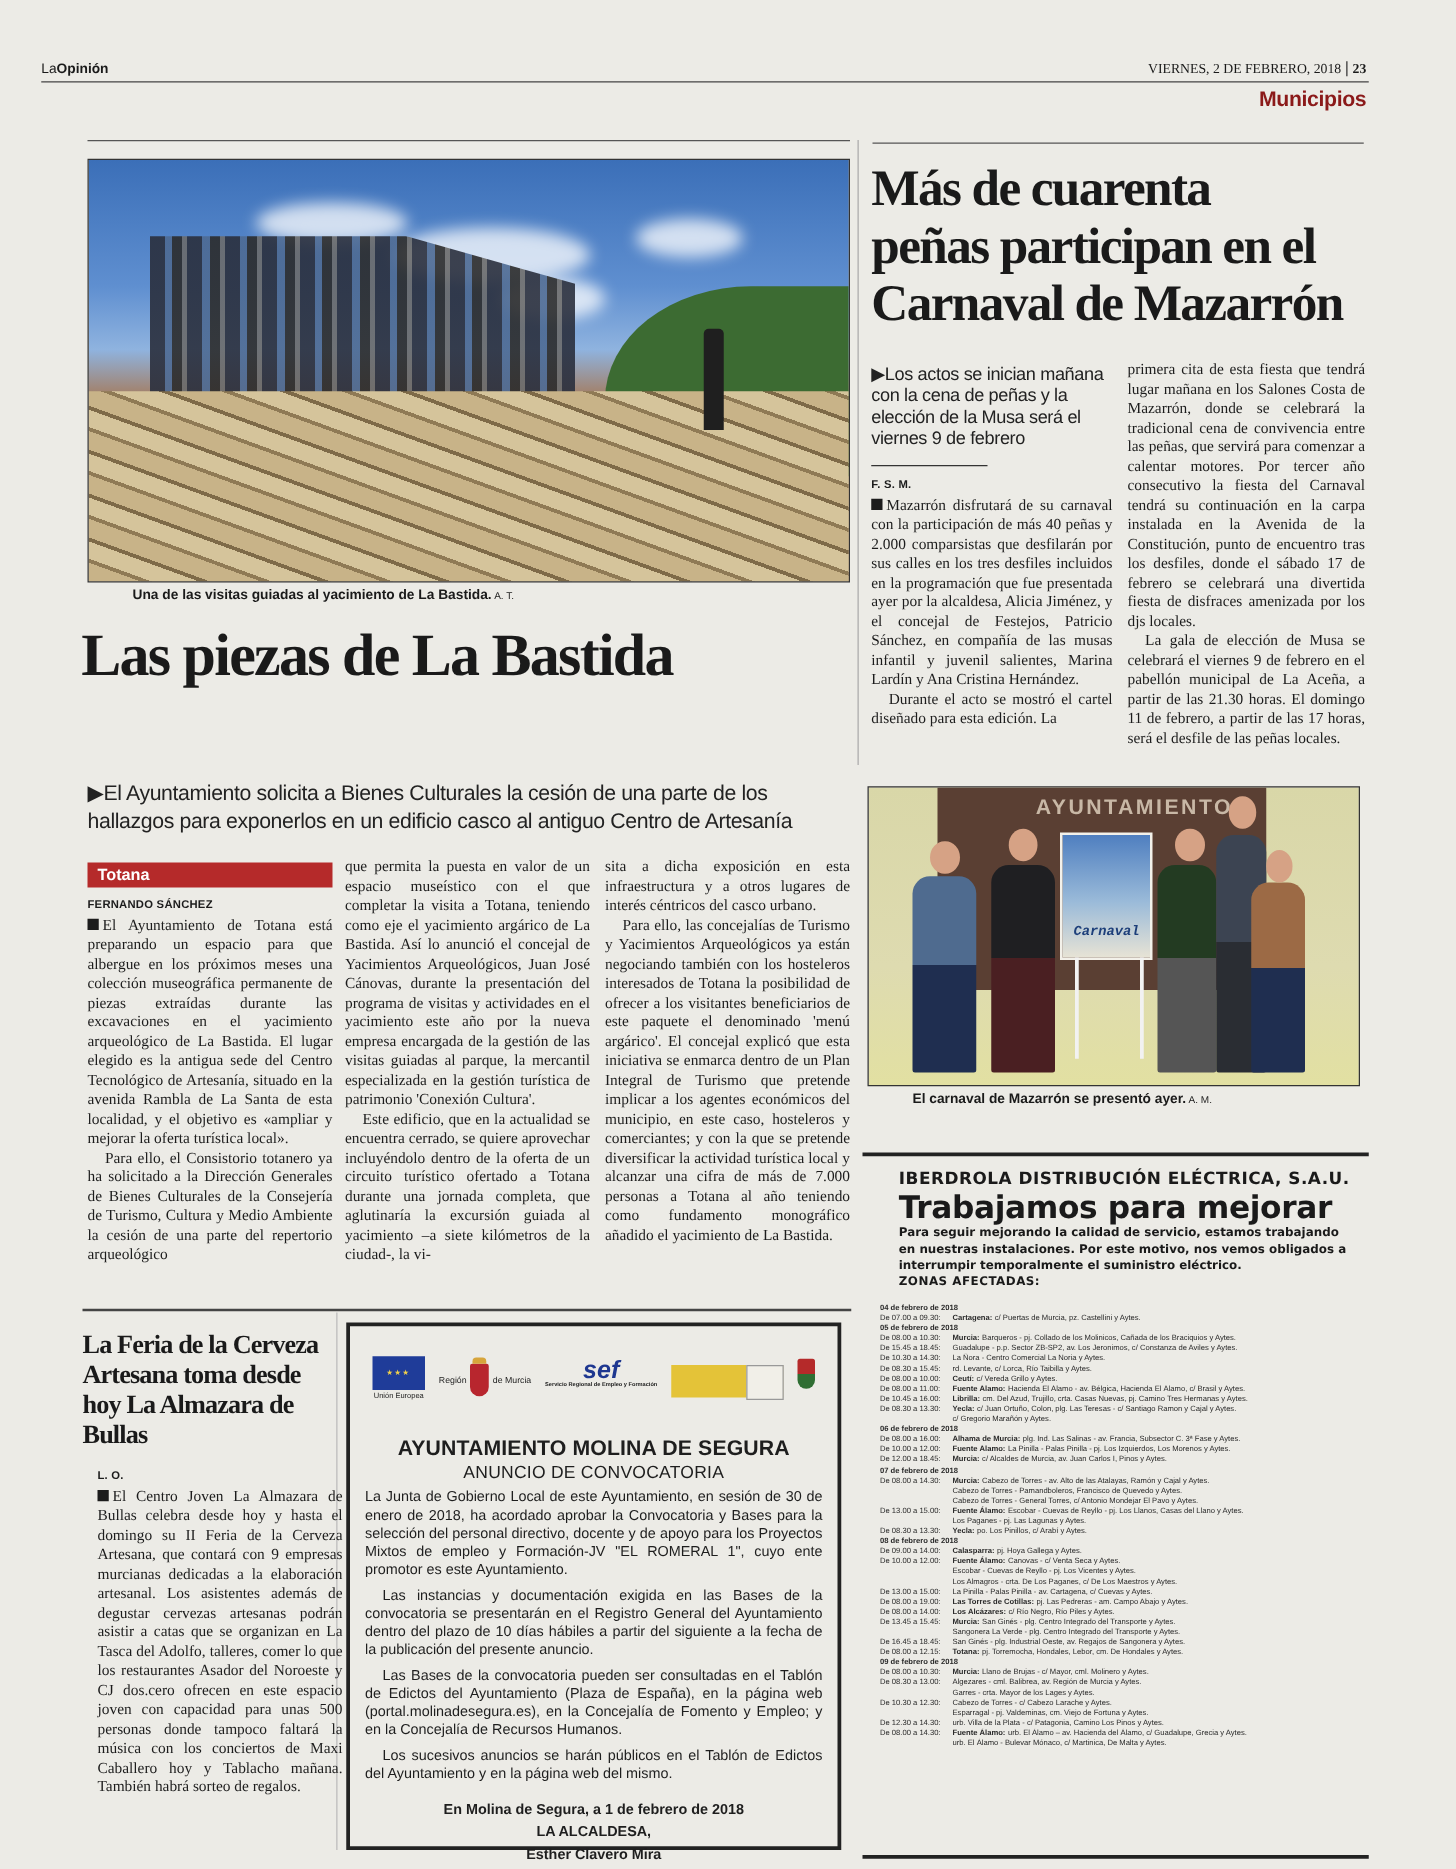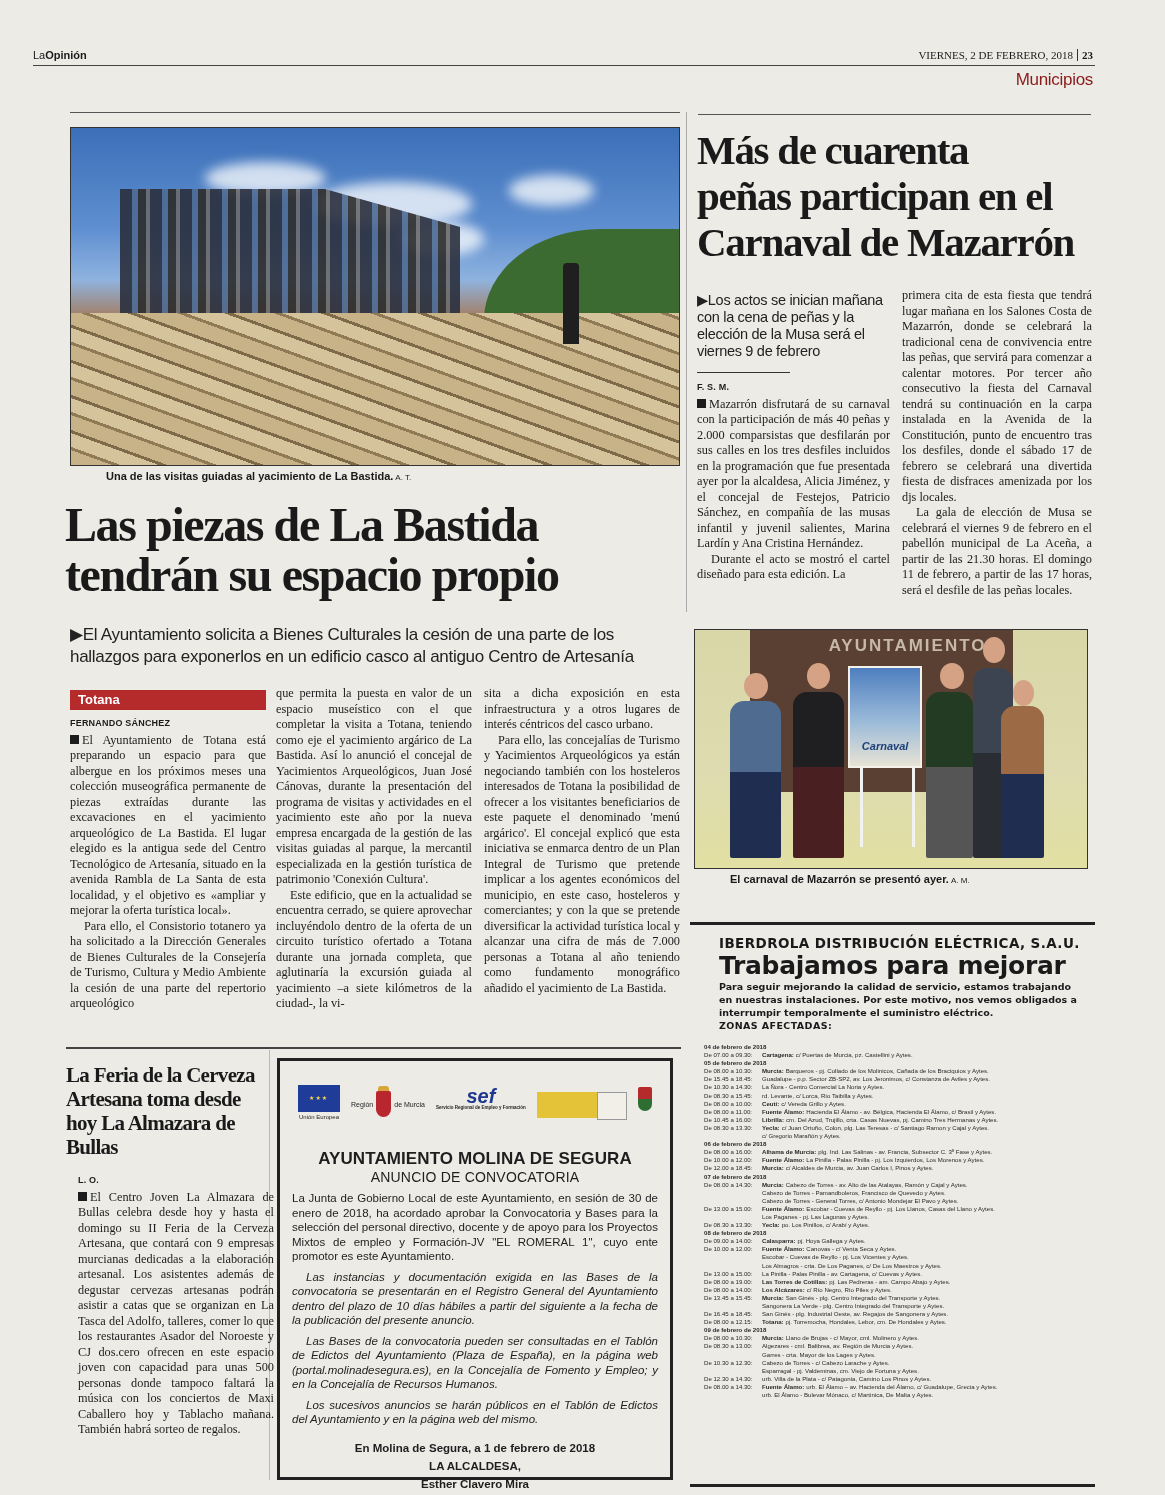--- a/index.html
+++ b/index.html
@@ -6,21 +6,21 @@
   html, body { width: 1165px; height: 1495px; background: #ecebe6; overflow: hidden; }
   body { position: relative; font-family: "Liberation Serif", serif; color: #1a1a1a; }
   .abs { position: absolute; }
 
   
   .brand { left: 33px; top: 49px; font-family: "Liberation Sans", sans-serif; font-size: 11px; font-weight: bold; }
   .brand span.l { font-weight: normal; }
   .dateline { right: 72px; top: 49px; font-family: "Liberation Serif", serif; font-size: 11px; }
   .dateline b { margin-left: 4px; padding-left: 4px; border-left: 1px solid #333; }
   .topline { left: 33px; top: 65px; width: 1062px; height: 1px; background: #444; }
-  .section { right: 72px; top: 70px; font-family: "Liberation Sans", sans-serif; font-weight: normal; font-size: 17px; color: #8b1a1a; letter-spacing: -0.3px; }
+  .section { right: 72px; top: 70px; font-family: "Liberation Sans", sans-serif; font-weight: bold; font-size: 17px; color: #8b1a1a; letter-spacing: -0.3px; }
   .rule-l { left: 70px; top: 112px; width: 610px; height: 1px; background: #555; }
   .rule-r { left: 698px; top: 114px; width: 393px; height: 1px; background: #555; }
   .vrule { left: 686px; top: 112px; width: 1px; height: 500px; background: #aaa; }
 
   
   .photo1 { left: 70px; top: 127px; width: 610px; height: 339px; border: 1px solid #333; overflow: hidden;
     background: linear-gradient(180deg, #3b6fb8 0%, #5f8fd0 30%, #8fb3df 45%, #a7754f 58%, #b18968 70%, #c2a27a 85%, #9e7e5a 100%); }
   .photo1 .cloud { position: absolute; background: rgba(255,255,255,0.75); border-radius: 50%; filter: blur(6px); }
   .photo1 .hill { position: absolute; right: 0; top: 30%; width: 32%; height: 45%; background: #3c6b32; border-radius: 60% 0 0 0; }
   .photo1 .people { position: absolute; left: 8%; top: 18%; width: 56%; height: 38%;
@@ -44,21 +44,21 @@
   
   .h-maz { left: 697px; top: 127px; width: 400px; font-weight: bold; font-size: 41px; line-height: 46px; letter-spacing: -1.3px; }
   .sub-maz { left: 697px; top: 292px; width: 190px; font-family: "Liberation Sans", sans-serif; font-size: 14.5px; line-height: 17px; letter-spacing: -0.3px; color: #222; }
   .maz-rule { left: 697px; top: 372px; width: 93px; height: 1px; background: #333; }
 
   .photo2 { left: 694px; top: 629px; width: 394px; height: 240px; border: 1px solid #333; overflow: hidden;
     background: linear-gradient(180deg, #d9d7a8 0%, #dedbb0 60%, #e2e0a2 100%); }
   .photo2 .backdrop { position: absolute; left: 14%; top: 0; width: 67%; height: 68%; background: #5a3f33; }
   .photo2 .backdrop .sign { position: absolute; left: 30%; top: 4%; color: #c8b8a6; font-family: Liberation Sans, sans-serif; font-weight: bold; font-size: 17px; letter-spacing: 2px; }
   .photo2 .poster { position: absolute; left: 39%; top: 15%; width: 19%; height: 43%; background: linear-gradient(180deg, #4f7fc0, #9bbbd9 55%, #e7e3d5); border: 2px solid #f3f1ea; }
-  .photo2 .poster span { position: absolute; bottom: 14%; width: 100%; text-align: center; font-family: Liberation Sans, sans-serif; font-style: italic; font-weight: bold; font-size: 11px; color: #1d3f7a; }
+  .photo2 .poster span { position: absolute; bottom: 14%; width: 100%; text-align: center; font-family: Liberation Mono, monospace; font-style: italic; font-weight: bold; font-size: 11px; color: #1d3f7a; }
   .photo2 .easel { position: absolute; left: 42%; top: 57%; width: 14%; height: 34%; border-left: 3px solid #f2f2f2; border-right: 3px solid #f2f2f2; }
   .photo2 .person { position: absolute; bottom: 4%; border-radius: 14px 14px 2px 2px; }
   .photo2 .head { position: absolute; border-radius: 50%; background: #d6a285; }
 
   
   .h-feria { left: 66px; top: 1063px; width: 200px; font-weight: bold; font-size: 21px; line-height: 24px; letter-spacing: -0.7px; }
   .feria-col { left: 78px; top: 1173px; width: 196px; }
 
   
   .molina { left: 277px; top: 1058px; width: 396px; height: 422px; border: 3px solid #222; padding: 8px 12px; font-family: "Liberation Sans", sans-serif; color: #1e1e1e; }
@@ -71,21 +71,21 @@
   .murcia .shield::before { content: ""; position: absolute; left: 2px; top: -5px; width: 11px; height: 5px; background: #d7a53b; border-radius: 3px 3px 0 0; }
   .sef { color: #1e3790; font-weight: bold; font-style: italic; font-size: 20px; line-height: 18px; margin-top: 6px; }
   .sef small { display: block; font-size: 4.5px; font-style: normal; color: #222; line-height: 5px; }
   .gob { width: 90px; height: 26px; background: #e4c338; margin-top: 11px; display: flex; }
   .gob::after { content: ""; width: 28px; height: 26px; background: #f1efe8; border: 1px solid #999; margin-left: auto; }
   .molina-shield { width: 14px; height: 24px; border-radius: 2px 2px 7px 7px; background: linear-gradient(180deg, #b52a2a 50%, #2f6e33 50%); margin-top: 6px; }
   .m-title { text-align: center; font-weight: bold; font-size: 17px; margin-top: 4px; letter-spacing: 0.1px; }
   .m-sub { text-align: center; font-size: 14px; margin-bottom: 6px; letter-spacing: 0.2px; }
   .m-body { font-size: 11.5px; line-height: 14.5px; text-align: justify; }
   .m-body p { margin-bottom: 6px; }
-  .m-body p + p { text-indent: 14px; font-style: italic; }
+  .m-body p + p { text-indent: 14px; }
   .m-sign { text-align: center; font-weight: bold; font-size: 11.5px; line-height: 18px; margin-top: 12px; }
 
   
   .iber { left: 690px; top: 922px; width: 405px; height: 565px; border-top: 3px solid #222; border-bottom: 3px solid #222; padding: 6px 14px; font-family: "DejaVu Sans", sans-serif; }
   .iber-co { font-size: 13.5px; font-weight: bold; padding-left: 15px; margin-top: 4px; letter-spacing: 0.4px; }
   .iber-h { font-size: 25px; font-weight: bold; padding-left: 15px; line-height: 29px; letter-spacing: -0.3px; }
   .iber-p { font-size: 9.5px; font-weight: bold; padding-left: 15px; line-height: 13px; }
   .iber-z { font-size: 9.5px; font-weight: bold; padding-left: 15px; letter-spacing: 0.4px; margin-top: 1px; }
   .sched { margin-top: 12px; font-family: "Liberation Sans", sans-serif; font-size: 6.1px; line-height: 8.1px; color: #2a2a2a; }
   .sched .day { font-weight: bold; }
@@ -115,21 +115,20 @@
   <div class="cloud" style="left:72%;top:14%;width:14%;height:9%;"></div>
   <div class="hill"></div>
   <div class="people"></div>
   <div class="wall"></div>
   <div class="guide"></div>
 </div>
 <div class="abs cap" style="left:70px;top:470px;"><span>Una de las visitas guiadas al yacimiento de La Bastida.</span><span class="cred">A. T.</span></div>
 
 <div class="abs h-bastida">
   <div>Las piezas de La Bastida</div>
-  <div>tendrán su espacio propio</div>
 </div>
 <div class="abs sub-bastida">
   <div>▶El Ayuntamiento solicita a Bienes Culturales la cesión de una parte de los</div>
   <div>hallazgos para exponerlos en un edificio casco al antiguo Centro de Artesanía</div>
 </div>
 
 <div class="abs tag-totana">Totana</div>
 <div class="abs col" style="left:70px;top:716px;width:196px;">
   <div class="byline">FERNANDO SÁNCHEZ</div>
   <p><span class="bullet"></span><span>El Ayuntamiento de Totana está preparando un espacio para que albergue en los próximos meses una colección museográfica permanente de piezas extraídas durante las excavaciones en el yacimiento arqueológico de La Bastida. El lugar elegido es la antigua sede del Centro Tecnológico de Artesanía, situado en la avenida Rambla de La Santa de esta localidad, y el objetivo es «ampliar y mejorar la oferta turística local».</span></p>

